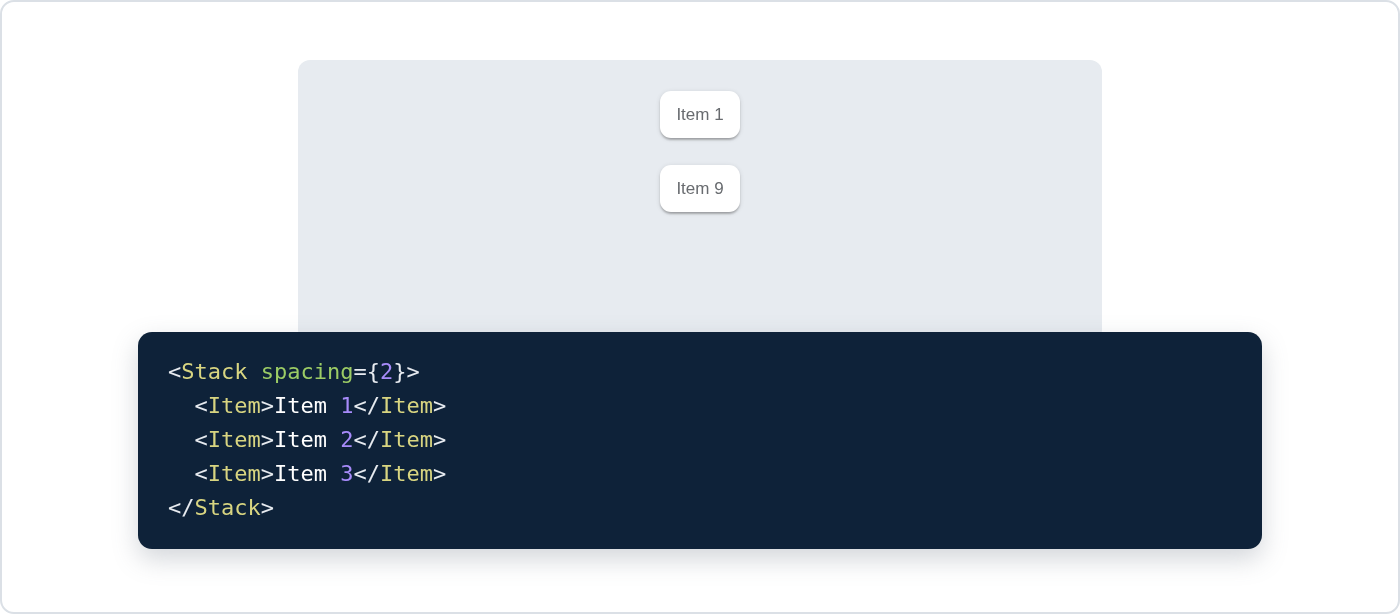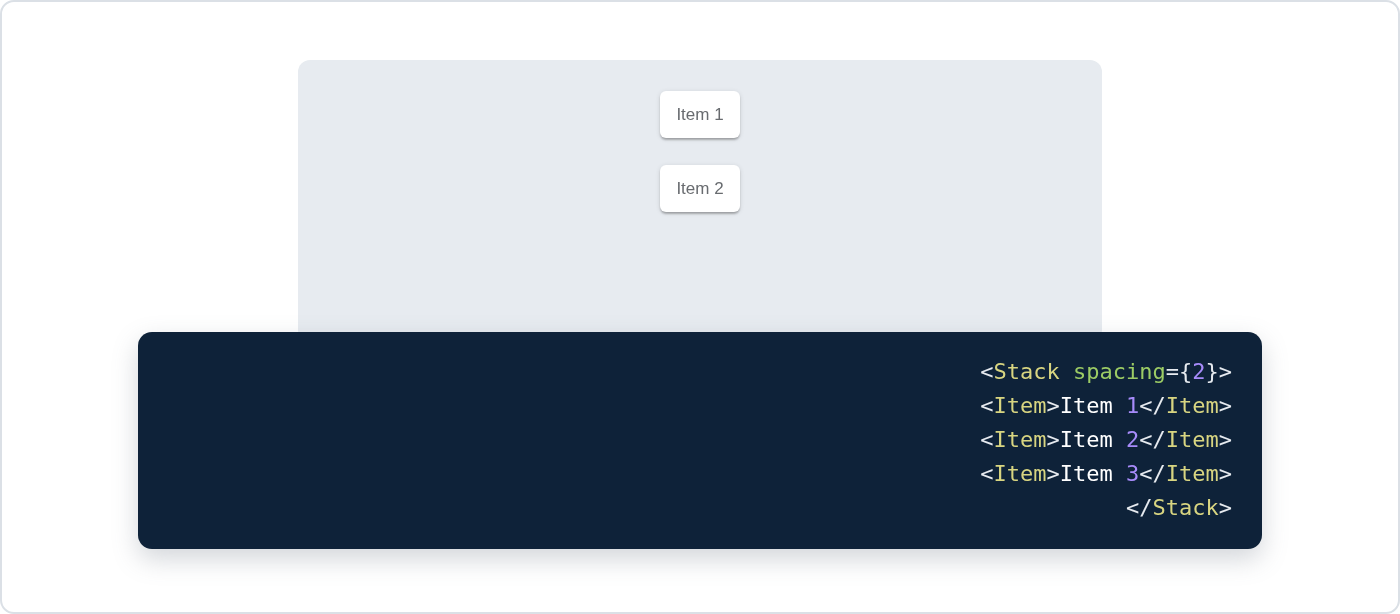--- a/index.html
+++ b/index.html
@@ -40,21 +40,21 @@
     display: flex;
     flex-direction: column;
     align-items: center;
     padding-top: 31px;
     gap: 27px;
   }
   .item {
     width: 80px;
     height: 47px;
     background: var(--item-bg);
-    border-radius: 6px;
+    border-radius: 11px;
     display: flex;
     align-items: center;
     justify-content: center;
     box-shadow: 0 3px 3px -2px rgba(0,0,0,0.2),
                 0 2px 2px 0 rgba(0,0,0,0.14),
                 0 1px 5px 0 rgba(0,0,0,0.12);
   }
   .item span {
     color: var(--item-text);
     font-size: 17px;
@@ -70,37 +70,37 @@
     border-radius: 14px;
     padding: 23px 30px;
     box-shadow: 0 10px 26px rgba(96, 108, 122, 0.28);
   }
   .code {
     margin: 0;
     font-family: "DejaVu Sans Mono", "Liberation Mono", monospace;
     font-size: 22px;
     line-height: 34px;
   }
-  .code-line { white-space: pre; text-align: right; }
+  .code-line { white-space: pre; }
   .tk-punct { color: var(--tok-punct); }
   .tk-tag   { color: var(--tok-tag); }
   .tk-attr  { color: var(--tok-attr); }
   .tk-num   { color: var(--tok-num); }
   .tk-plain { color: var(--tok-plain); }
 </style>
 </head>
 <body>
 
 <div class="screen">
   <div class="demo-panel">
     <div class="stack" id="stack">
         <div class="item">
           <span>Item 1</span>
         </div>
         <div class="item">
-          <span>Item 2</span>
+          <span>Item 9</span>
         </div>
       </div>
   </div>
   <div class="code-block">
     <pre class="code" id="code"><div class="code-line"><span class="tk-punct">&lt;</span><span class="tk-tag">Stack</span><span class="tk-plain"> </span><span class="tk-attr">spacing</span><span class="tk-punct">=</span><span class="tk-punct">{</span><span class="tk-num">2</span><span class="tk-punct">}</span><span class="tk-punct">&gt;</span></div><div class="code-line"><span class="tk-plain">  </span><span class="tk-punct">&lt;</span><span class="tk-tag">Item</span><span class="tk-punct">&gt;</span><span class="tk-plain">Item </span><span class="tk-num">1</span><span class="tk-punct">&lt;/</span><span class="tk-tag">Item</span><span class="tk-punct">&gt;</span></div><div class="code-line"><span class="tk-plain">  </span><span class="tk-punct">&lt;</span><span class="tk-tag">Item</span><span class="tk-punct">&gt;</span><span class="tk-plain">Item </span><span class="tk-num">2</span><span class="tk-punct">&lt;/</span><span class="tk-tag">Item</span><span class="tk-punct">&gt;</span></div><div class="code-line"><span class="tk-plain">  </span><span class="tk-punct">&lt;</span><span class="tk-tag">Item</span><span class="tk-punct">&gt;</span><span class="tk-plain">Item </span><span class="tk-num">3</span><span class="tk-punct">&lt;/</span><span class="tk-tag">Item</span><span class="tk-punct">&gt;</span></div><div class="code-line"><span class="tk-punct">&lt;/</span><span class="tk-tag">Stack</span><span class="tk-punct">&gt;</span></div></pre>
   </div>
 </div>
 
 </body></html>

